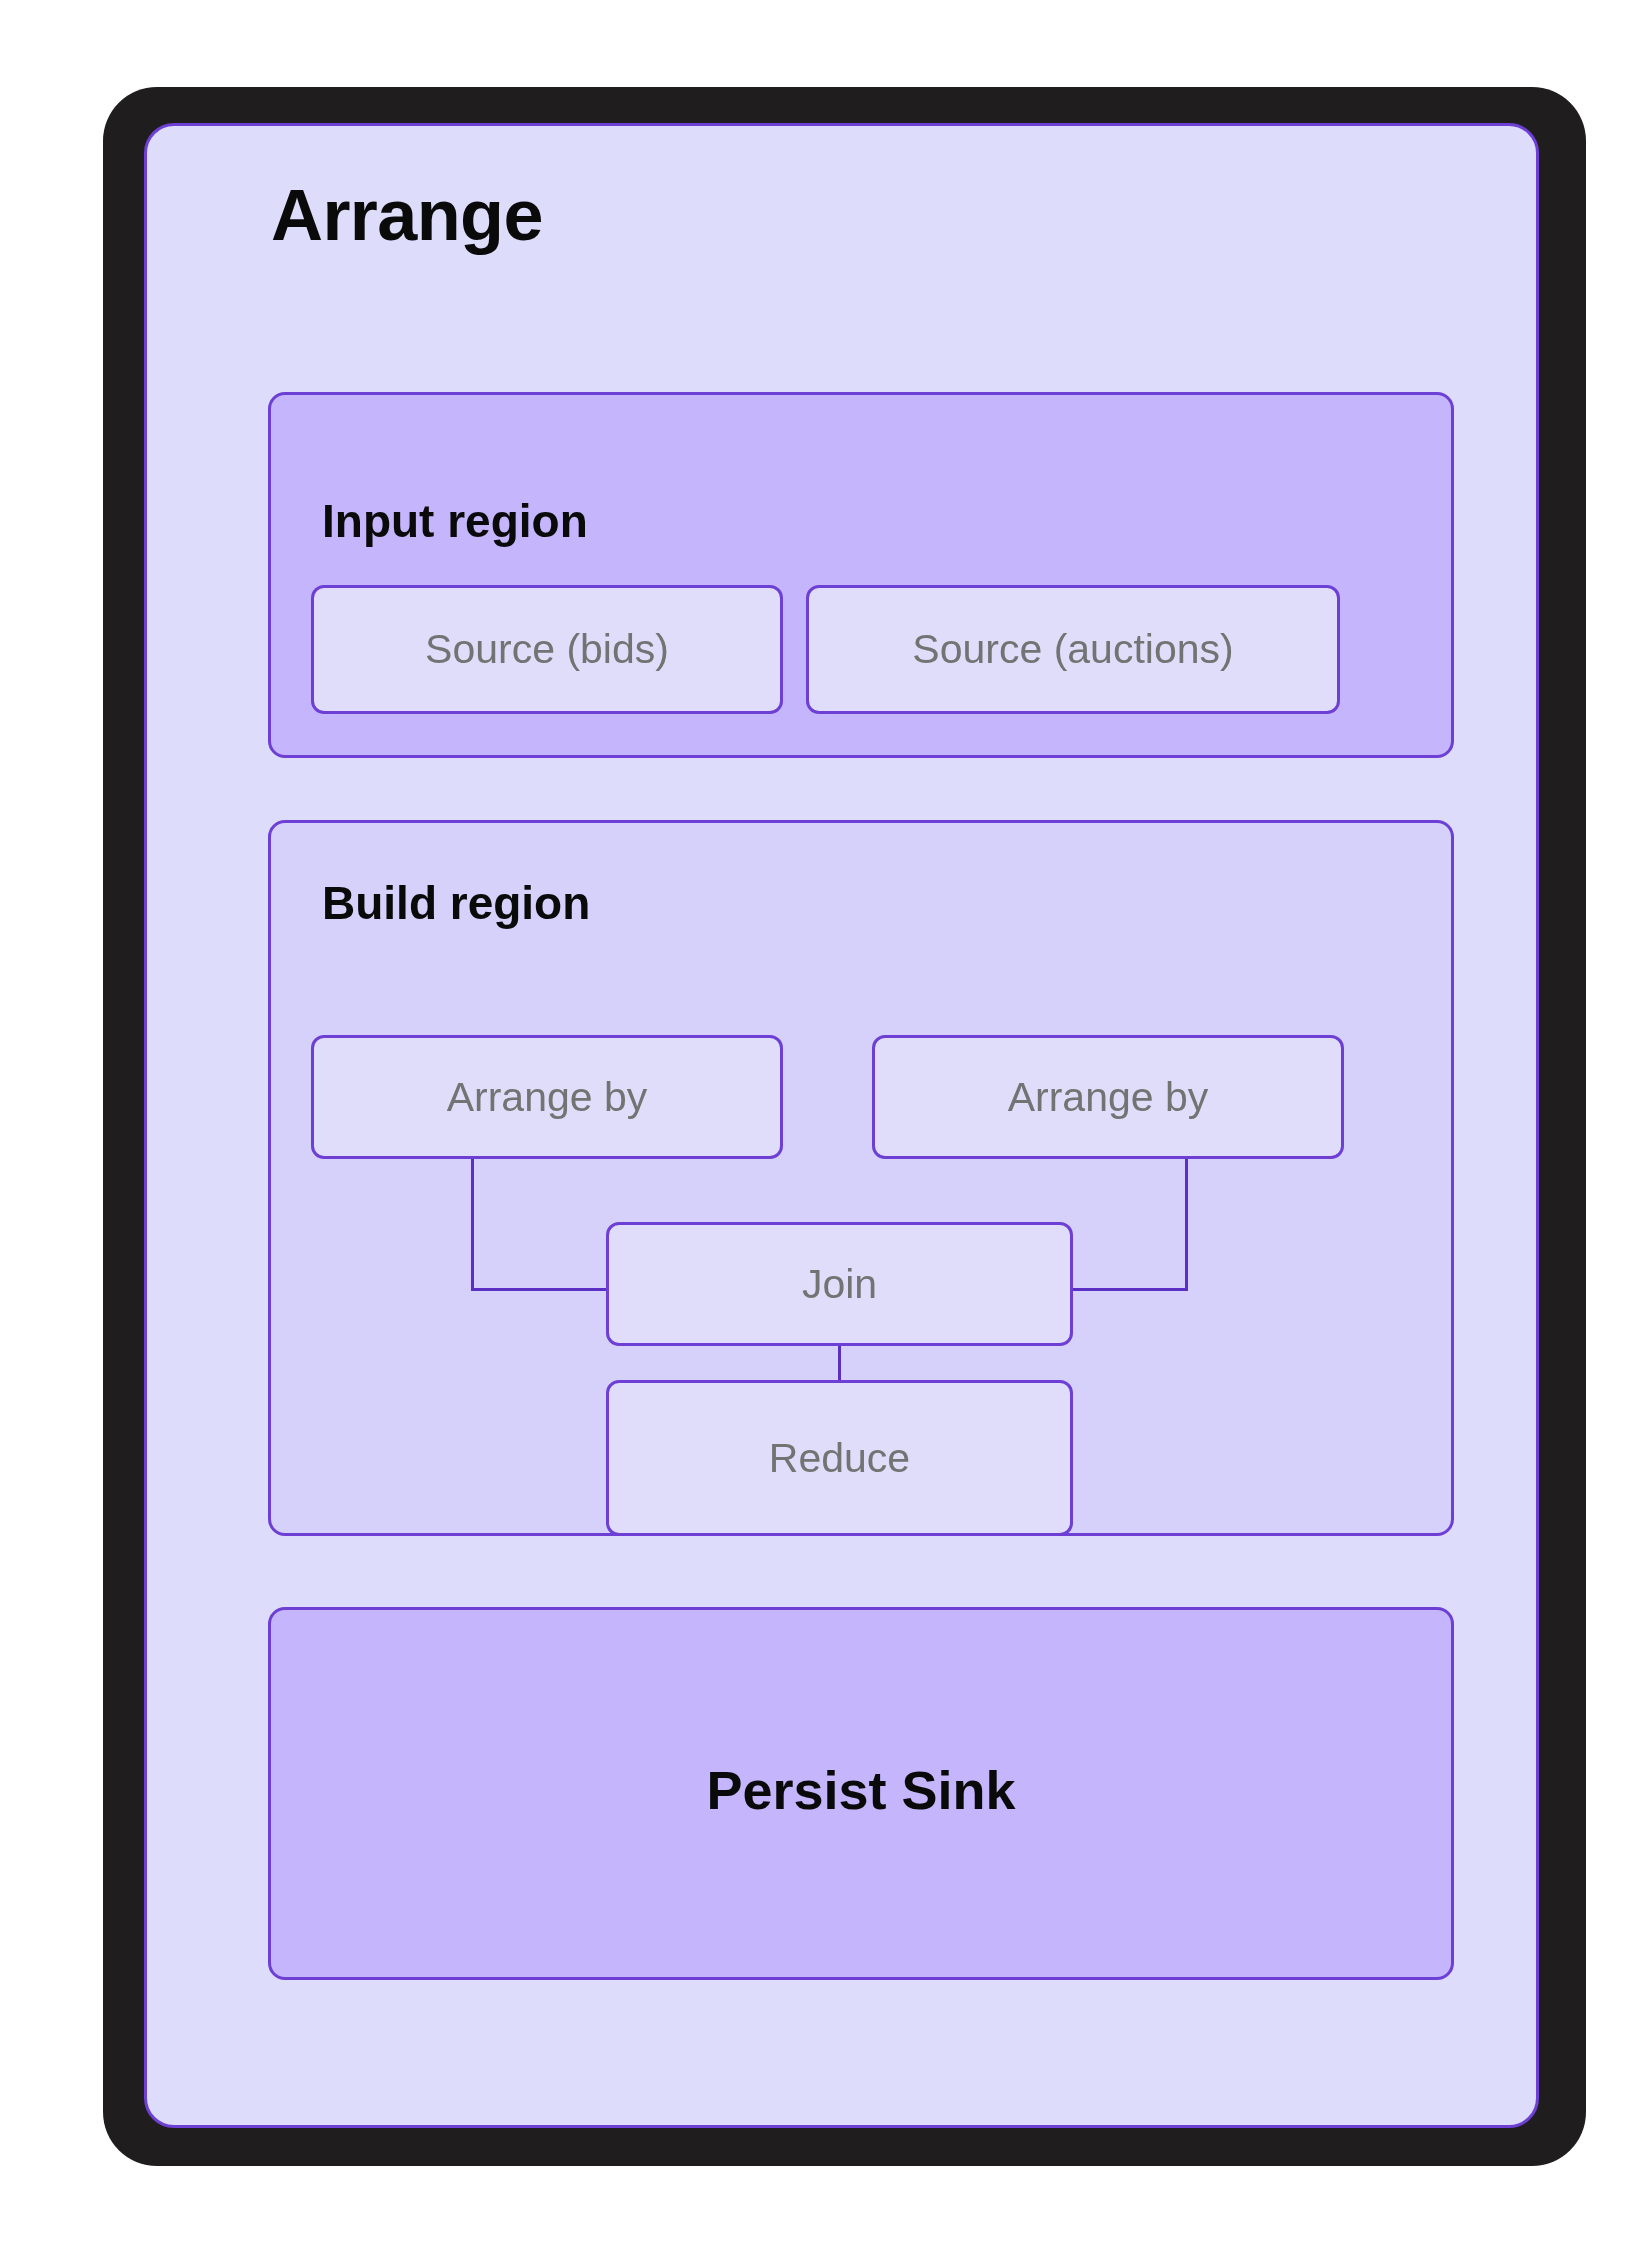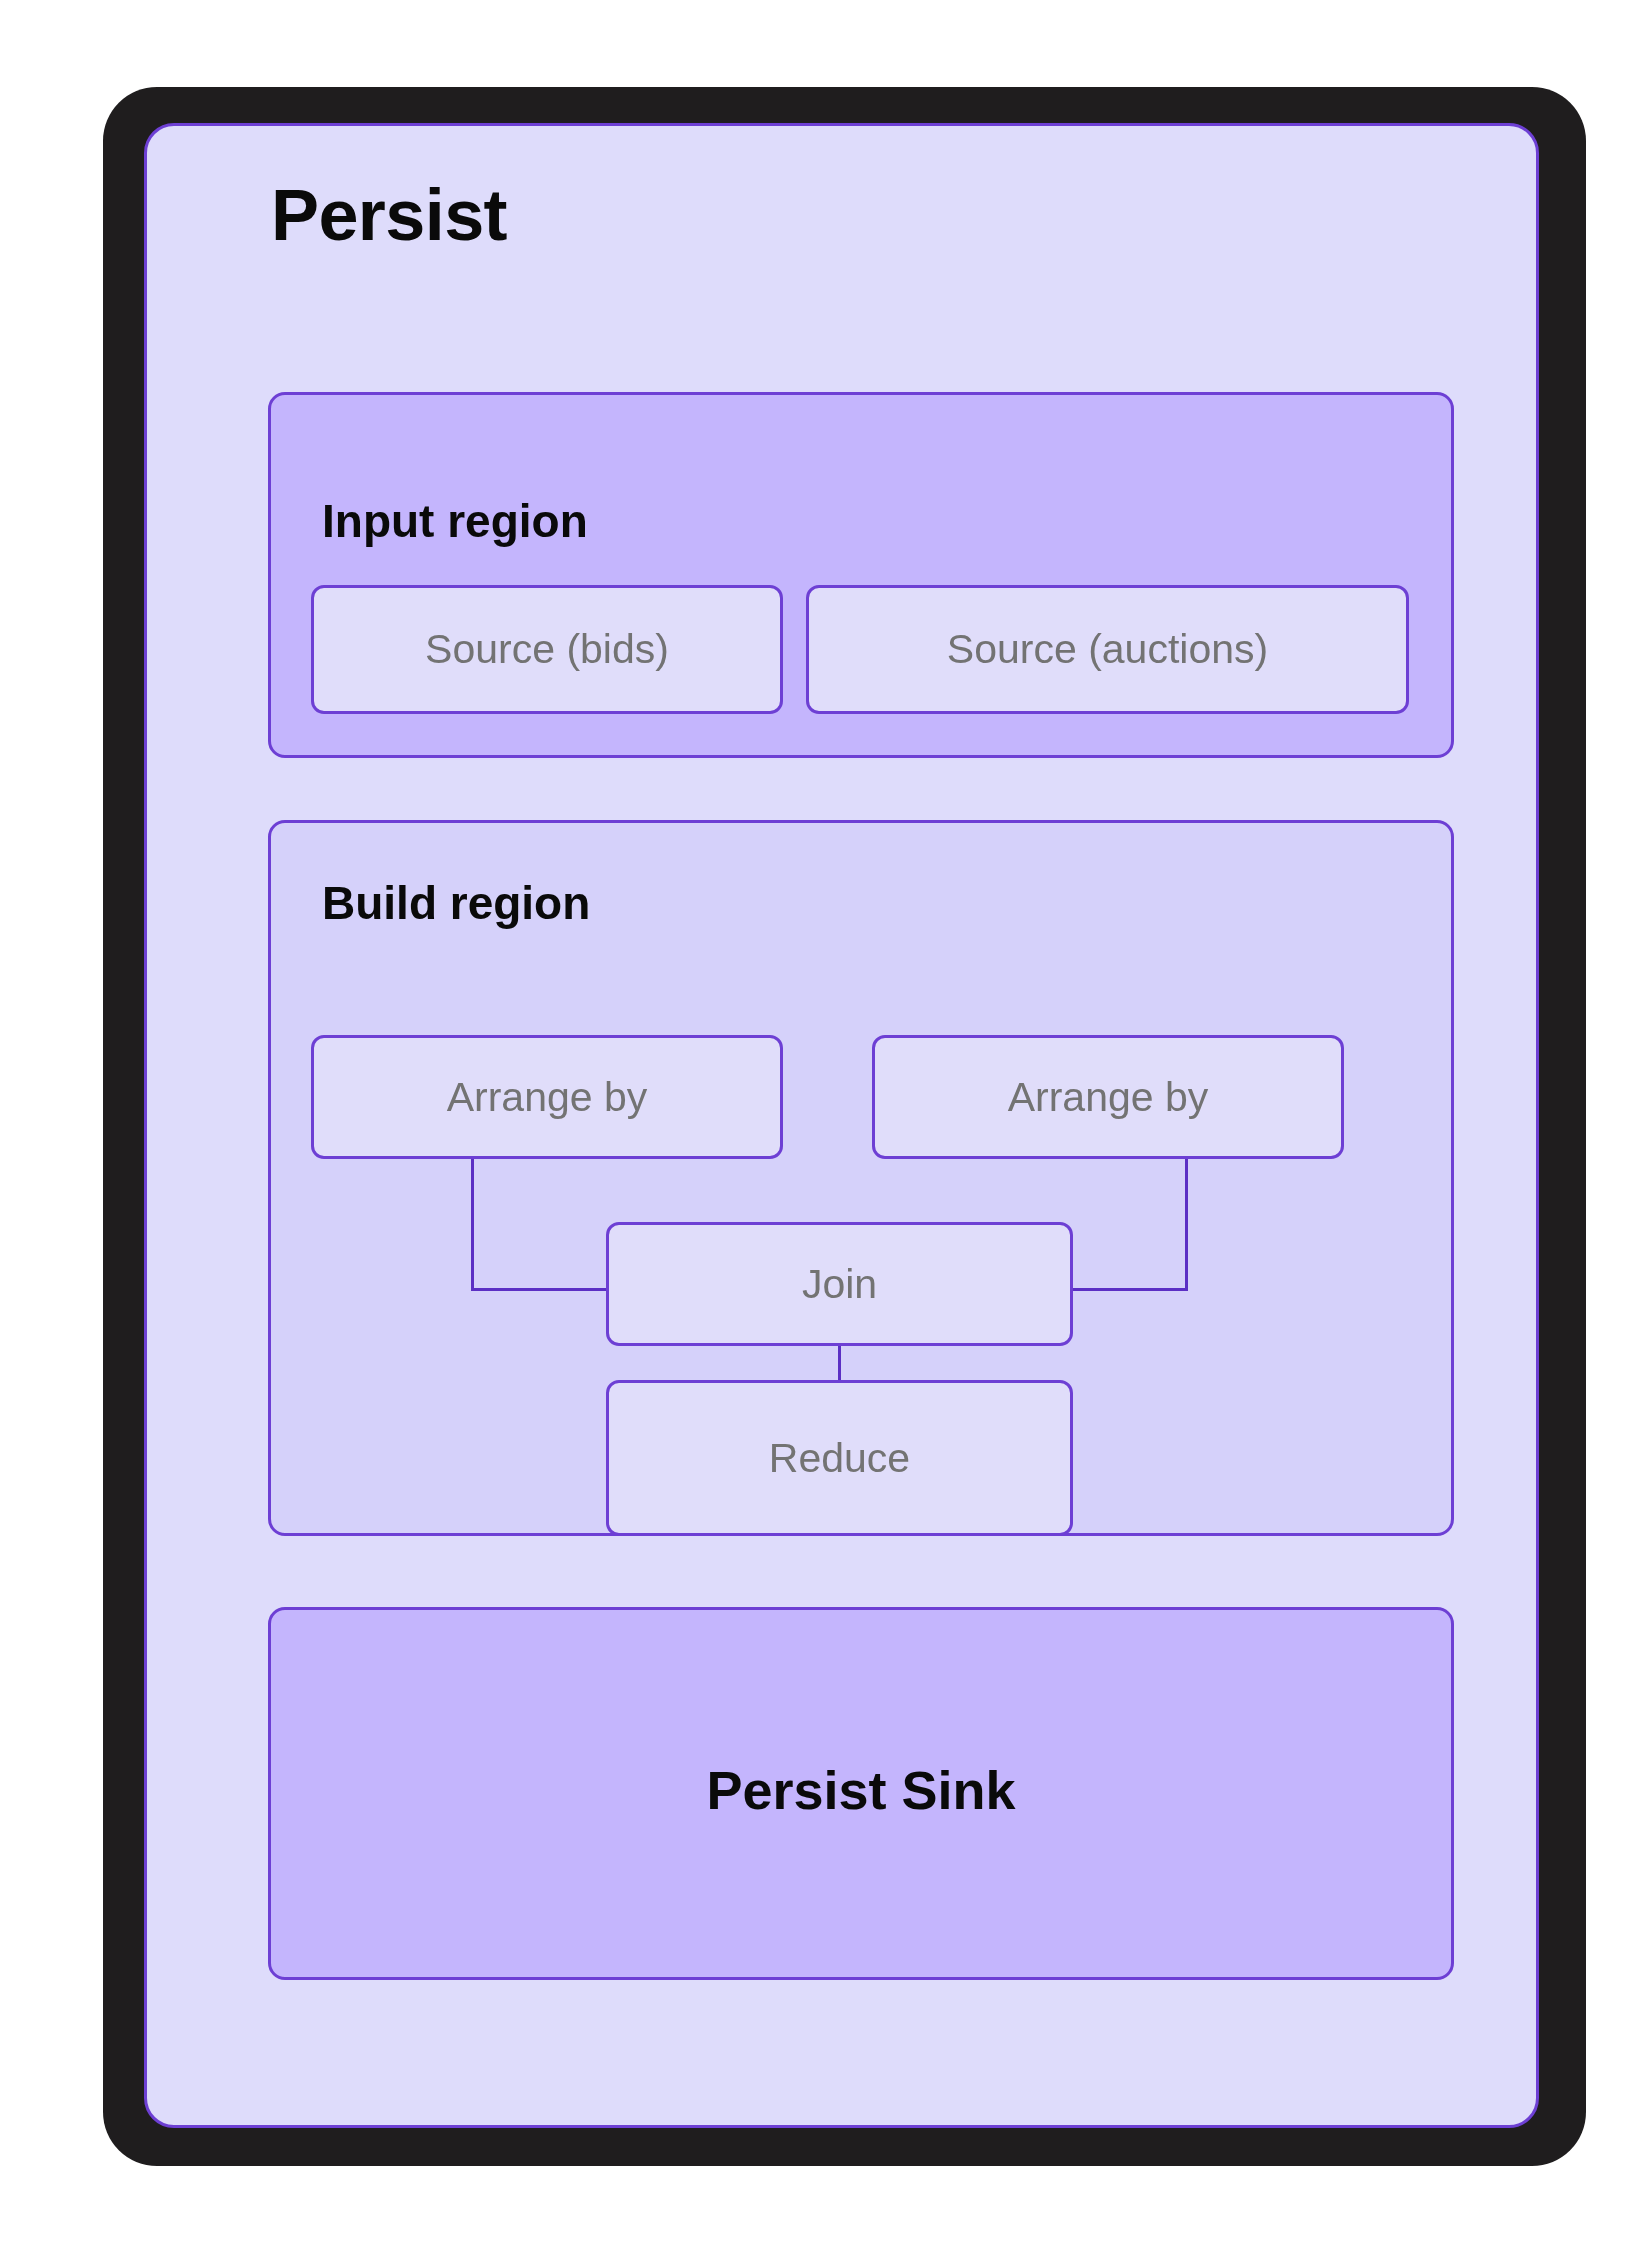--- a/index.html
+++ b/index.html
@@ -110,31 +110,31 @@
     white-space: nowrap;
   }
 </style>
 </head>
 <body>
 
 <div id="device-frame"></div>
 
 <div id="dataflow-card"></div>
 
-<div id="page-title">Persist</div>
+<div id="page-title">Arrange</div>
 
 <div class="region region-light" style="left:268px; top:392px; width:1186px; height:366px;"></div>
 
 <div class="region-label" style="left:322px; top:450px;margin-top:48px;">Input region</div>
 
 <div class="node" style="left:311px; top:585px; width:472px; height:129px;">
   <span class="node-label">Source (bids)</span>
 </div>
 
-<div class="node" style="left:806px; top:585px; width:603px; height:129px;">
+<div class="node" style="left:806px; top:585px; width:534px; height:129px;">
   <span class="node-label">Source (auctions)</span>
 </div>
 
 <div class="region region-tinted" style="left:268px; top:820px; width:1186px; height:716px;"></div>
 
 <div class="region-label" style="left:322px; top:880px;">Build region</div>
 
 <div class="node" style="left:311px; top:1035px; width:472px; height:124px;">
   <span class="node-label">Arrange by</span>
 </div>

